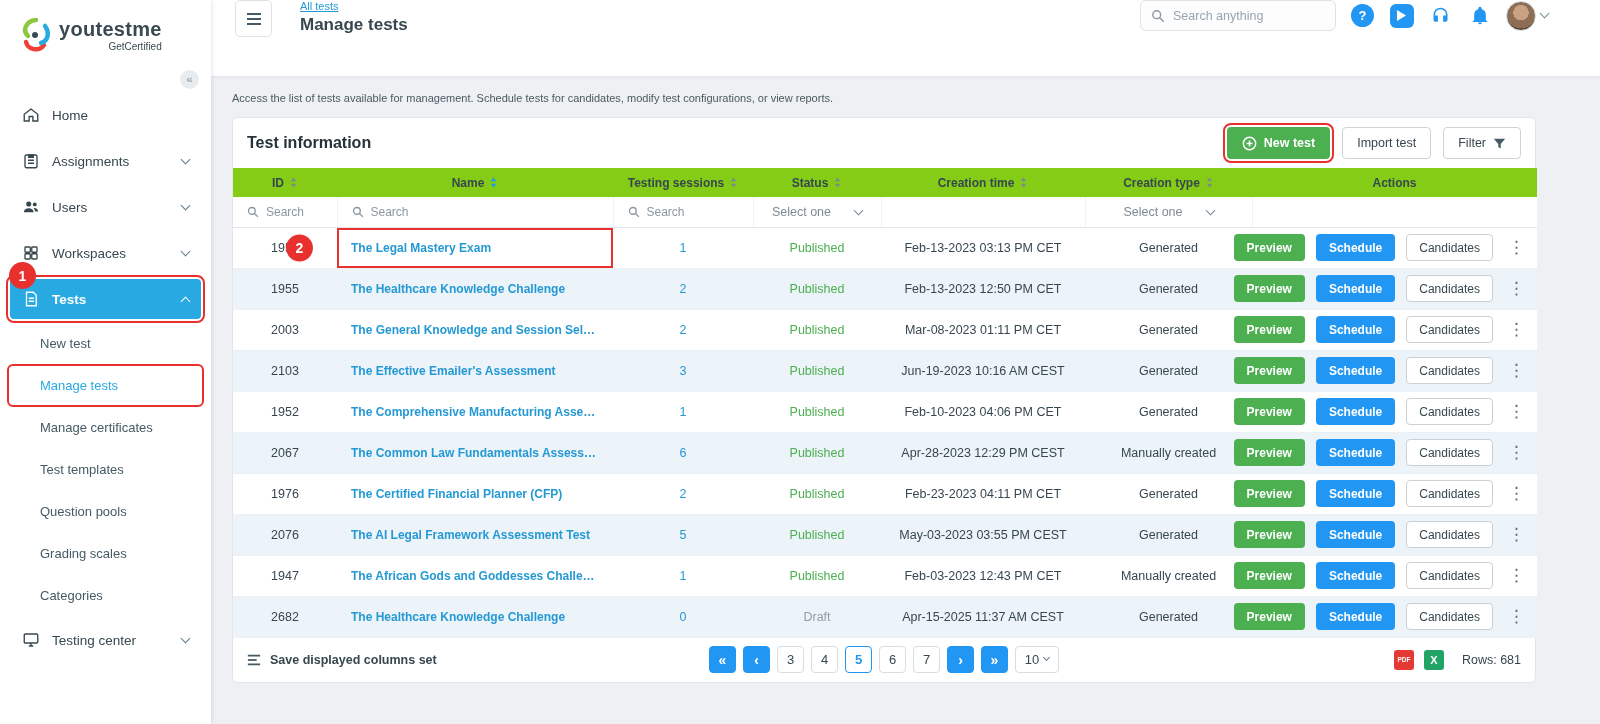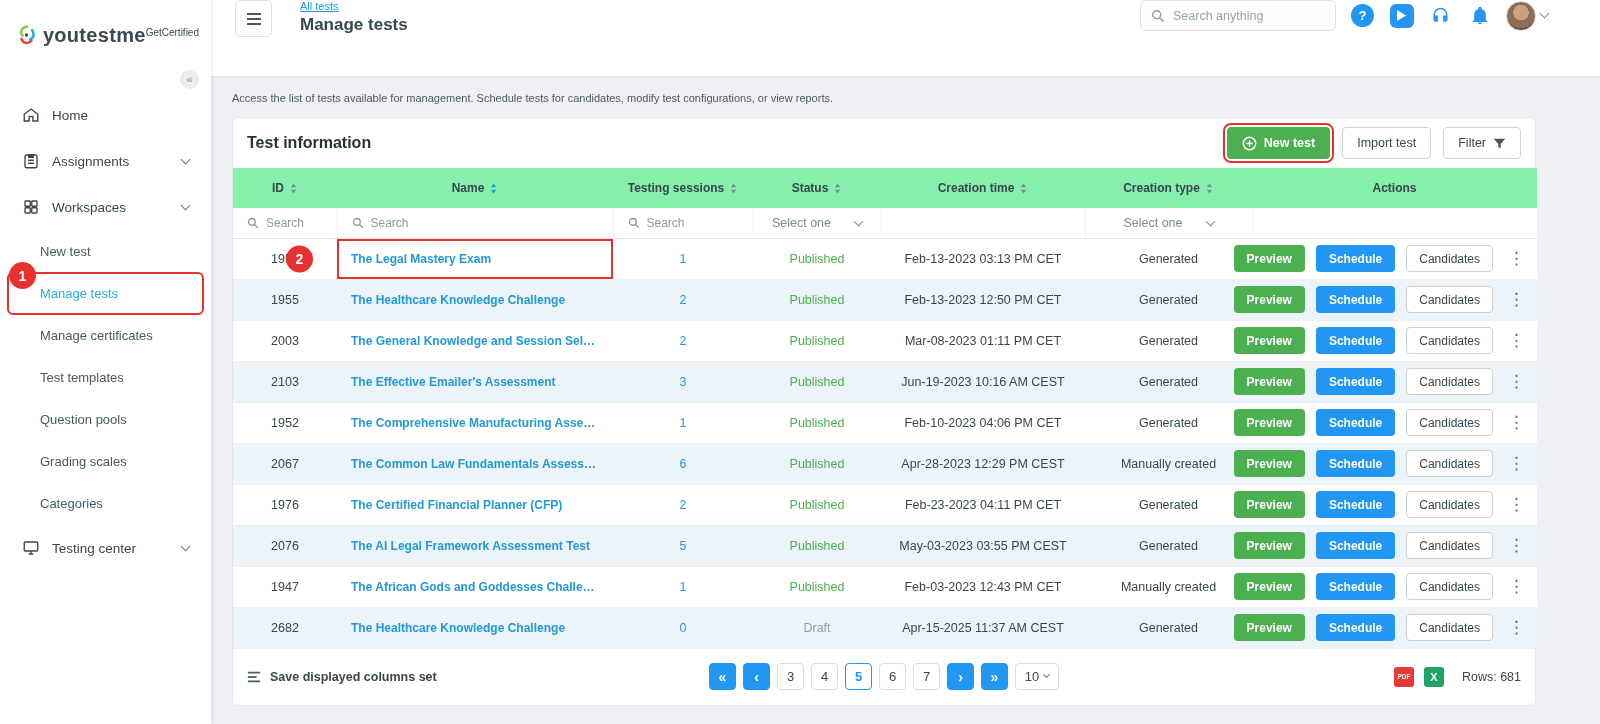--- a/index.html
+++ b/index.html
@@ -3,21 +3,21 @@
 <meta charset="utf-8">
 <style>
   *{margin:0;padding:0;box-sizing:border-box}
   html,body{width:1600px;height:724px;overflow:hidden}
   body{font-family:"Liberation Sans",sans-serif;background:#eef0f3;color:#37474f;font-size:13px}
   .app{display:flex;width:1600px;height:724px;position:relative}
 
   
   .sidebar{flex:0 0 211px;width:211px;background:#fff;position:relative;box-shadow:1px 0 4px rgba(0,0,0,.10);z-index:5;overflow:hidden}
   .logo-row{display:flex;align-items:center;gap:7px;padding:12px 12px 0 16px;height:58px}
-  .brand-text{display:flex;flex-direction:row;align-items:flex-start}
+  .brand-text{display:flex;flex-direction:column;align-items:flex-end}
   .brand-name{font-size:20px;font-weight:bold;color:#3a4a52;letter-spacing:.3px;line-height:1}
   .brand-sub{font-size:10px;color:#3a4a52;margin-top:2px}
   .collapse-btn{position:absolute;top:70px;right:12px;width:19px;height:19px;border-radius:50%;background:#e8ecef;border:none;color:#78909c;font-size:11px;line-height:1;display:flex;align-items:center;justify-content:center;cursor:pointer}
   .nav{padding-top:31px}
   .nav-item{display:flex;align-items:center;gap:12px;height:40px;margin:6px 10px;padding:0 12px;border-radius:4px;color:#37474f;font-size:13.5px;cursor:pointer}
   .nav-item .lbl{flex:1}
   .nav-item svg{flex:0 0 auto}
   .nav-item.active{background:var(--accent,#29a9e1);color:#fff;font-weight:bold}
   .sub-item{display:flex;align-items:center;height:37px;margin:5px 10px;padding:0 12px 0 30px;font-size:13px;color:#455a64;cursor:pointer;border-radius:3px}
   .sub-item.active{color:var(--accent,#29a9e1)}
@@ -51,21 +51,21 @@
   .card{background:#fff;border:1px solid #e2e6ea;border-radius:6px;overflow:visible}
   .card-header{display:flex;align-items:center;padding:9px 14px;height:50px}
   .card-title{font-size:16px;font-weight:bold;color:#263238}
   .card-actions{margin-left:auto;display:flex;gap:12px;align-items:center}
   .btn{height:32px;border-radius:4px;font-size:12.5px;display:inline-flex;align-items:center;gap:7px;padding:0 14px;cursor:pointer;border:1px solid transparent;font-family:inherit;background:#fff}
   .btn-green{background:var(--green,#4caf50);color:#fff;font-weight:bold}
   .btn-light{border-color:#ccd4d9;color:#37474f}
 
   
   table{width:100%;border-collapse:collapse;table-layout:fixed}
-  thead th{background:#86efac;height:40px;font-size:12px;color:#37474f;font-weight:bold;text-align:center;cursor:pointer}
+  thead th{background:#84cc16;height:29px;font-size:12px;color:#37474f;font-weight:bold;text-align:center;cursor:pointer}
   .th-inner{display:inline-flex;align-items:center;gap:5px;justify-content:center}
   .sort{fill:#7c8a93}
   .sort.active{fill:var(--blue,#2196f3)}
   .filter-row td{height:30px;background:#fff;border-bottom:1px solid #e3e6ea;border-right:1px solid #f0f2f4}
   .filter-row td:last-child{border-right:none}
   .search-mini{display:flex;align-items:center;gap:7px;padding-left:14px}
   .search-mini input{border:none;outline:none;background:transparent;font-family:inherit;font-size:12px;color:#455a64;width:75%}
   .search-mini input::placeholder{color:#8b98a1}
   .select-one{display:inline-flex;align-items:center;gap:24px;color:#7d8a93;font-size:12.5px;cursor:pointer}
   tbody td{height:41px;font-size:12.5px;text-align:center;border-bottom:1px solid #edf0f2;color:#37474f;background:#fff}
@@ -77,21 +77,21 @@
   .status.draft{color:var(--draft,#90a0a9)}
   .c-actions{padding-right:8px}
   .actions-flex{display:flex;align-items:center;justify-content:flex-end;gap:11px}
   .btn-sm{height:27px;border-radius:4px;font-size:12px;padding:0 12px;cursor:pointer;border:1px solid transparent;font-family:inherit;font-weight:bold;color:#fff}
   .btn-preview{background:var(--green,#4caf50)}
   .btn-schedule{background:var(--blue,#2196f3)}
   .btn-candidates{background:#fff;border-color:#c9d1d6;color:#37474f;font-weight:normal}
   .kebab{color:#546e7a;font-size:17px;line-height:1;cursor:pointer;padding:0 4px}
 
   
-  .card-footer{display:flex;align-items:center;padding:8px 14px;height:56px}
+  .card-footer{display:flex;align-items:center;padding:8px 14px;height:44px}
   .footer-left{flex:1;display:flex;align-items:center;gap:9px;font-size:12.5px;font-weight:bold;color:#37474f;cursor:pointer}
   .pagination{display:flex;align-items:center;gap:7px}
   .pg{width:27px;height:27px;border-radius:4px;display:flex;align-items:center;justify-content:center;font-size:13px;cursor:pointer;border:1px solid #d7dde2;background:#fff;color:#37474f;font-family:inherit}
   .pg-nav{background:var(--blue,#2196f3);border-color:var(--blue,#2196f3);color:#fff;font-weight:bold;font-size:14px}
   .pg.active{border:1.5px solid var(--blue,#2196f3);color:var(--blue,#2196f3);font-weight:bold}
   .pg-size{width:44px;gap:5px;color:#37474f}
   .pg-size .chev{width:5px;height:5px;color:#607d8b}
   .footer-right{flex:1;display:flex;align-items:center;justify-content:flex-end;gap:10px}
   .file-ic{width:20px;height:20px;border-radius:3px;color:#fff;display:flex;align-items:center;justify-content:center;font-weight:bold;cursor:pointer}
   .file-pdf{background:#e53935;font-size:6.5px}
@@ -136,28 +136,46 @@
       <div class="nav-item">
         <svg width="18" height="18" viewBox="0 0 24 24" fill="none" stroke="currentColor" stroke-width="1.8">
             <rect x="4" y="4" width="16" height="17" rx="2"></rect>
             <path d="M9 4 h6 v3 h-6 z" fill="currentColor"></path>
             <path d="M8 11 h8 M8 15 h8"></path>
           </svg>
         <span class="lbl">Assignments</span>
         <i class="chev chev-down nav-chev"></i>
       </div>
       <div class="nav-item">
+        <svg width="18" height="18" viewBox="0 0 24 24" fill="currentColor">
+            <circle cx="9" cy="8" r="3.4"></circle>
+            <path d="M2.5 19c0-3.4 3-5.4 6.5-5.4s6.5 2 6.5 5.4z"></path>
+            <circle cx="17" cy="8.5" r="2.6"></circle>
+            <path d="M16.4 13.3c2.9.2 5.2 2 5.2 4.7h-4.1c-.2-1.9-.9-3.5-2.1-4.5z"></path>
+          </svg>
+        <span class="lbl">Users</span>
+        <i class="chev chev-down nav-chev"></i>
+      </div>
+      <div class="nav-item">
         <svg width="18" height="18" viewBox="0 0 24 24" fill="none" stroke="currentColor" stroke-width="1.8">
             <rect x="4" y="4" width="7" height="7" rx="1"></rect>
             <rect x="13" y="4" width="7" height="7" rx="1"></rect>
             <rect x="4" y="13" width="7" height="7" rx="1"></rect>
             <rect x="13" y="13" width="7" height="7" rx="1"></rect>
           </svg>
         <span class="lbl">Workspaces</span>
         <i class="chev chev-down nav-chev"></i>
+      </div>
+      <div class="nav-item active ann-outline">
+        <svg width="18" height="18" viewBox="0 0 24 24" fill="none" stroke="currentColor" stroke-width="1.8">
+            <path d="M6 3 h9 l4 4 v14 h-13 z"></path>
+            <path d="M9 11 h7 M9 15 h7"></path>
+          </svg>
+        <span class="lbl">Tests</span>
+        <i class="chev chev-up nav-chev"></i>
       </div>
 
       <div class="sub-item">
           <span>New test</span>
         </div>
       <div class="sub-item active ann-outline-tight">
           <span>Manage tests</span>
         </div>
       <div class="sub-item">
           <span>Manage certificates</span>

